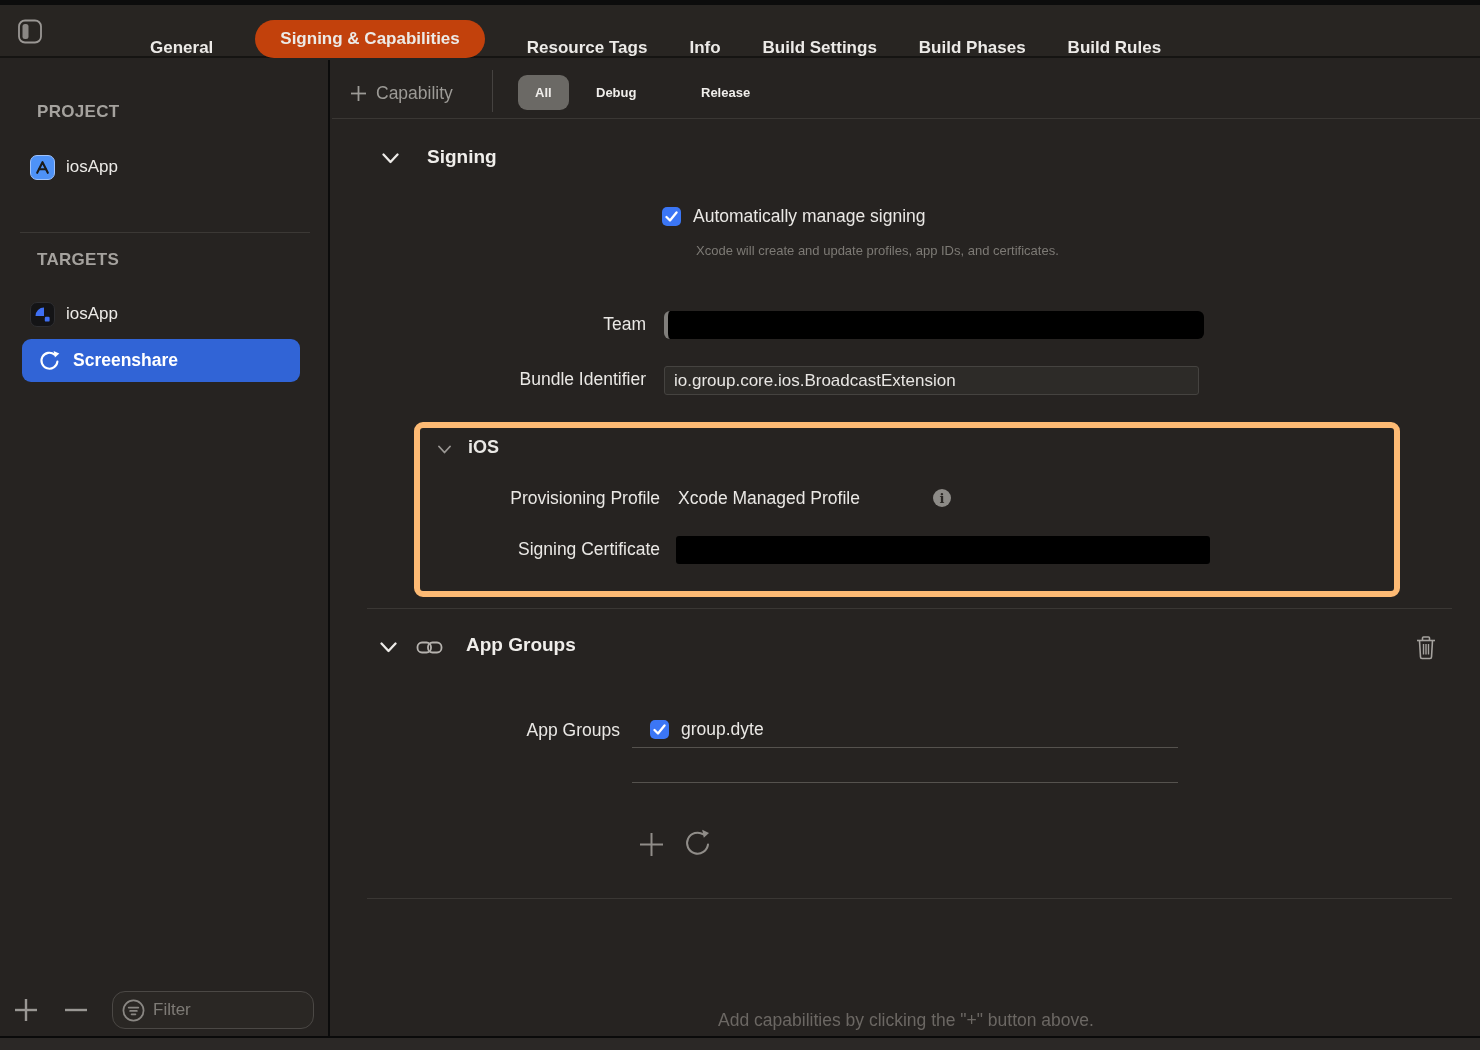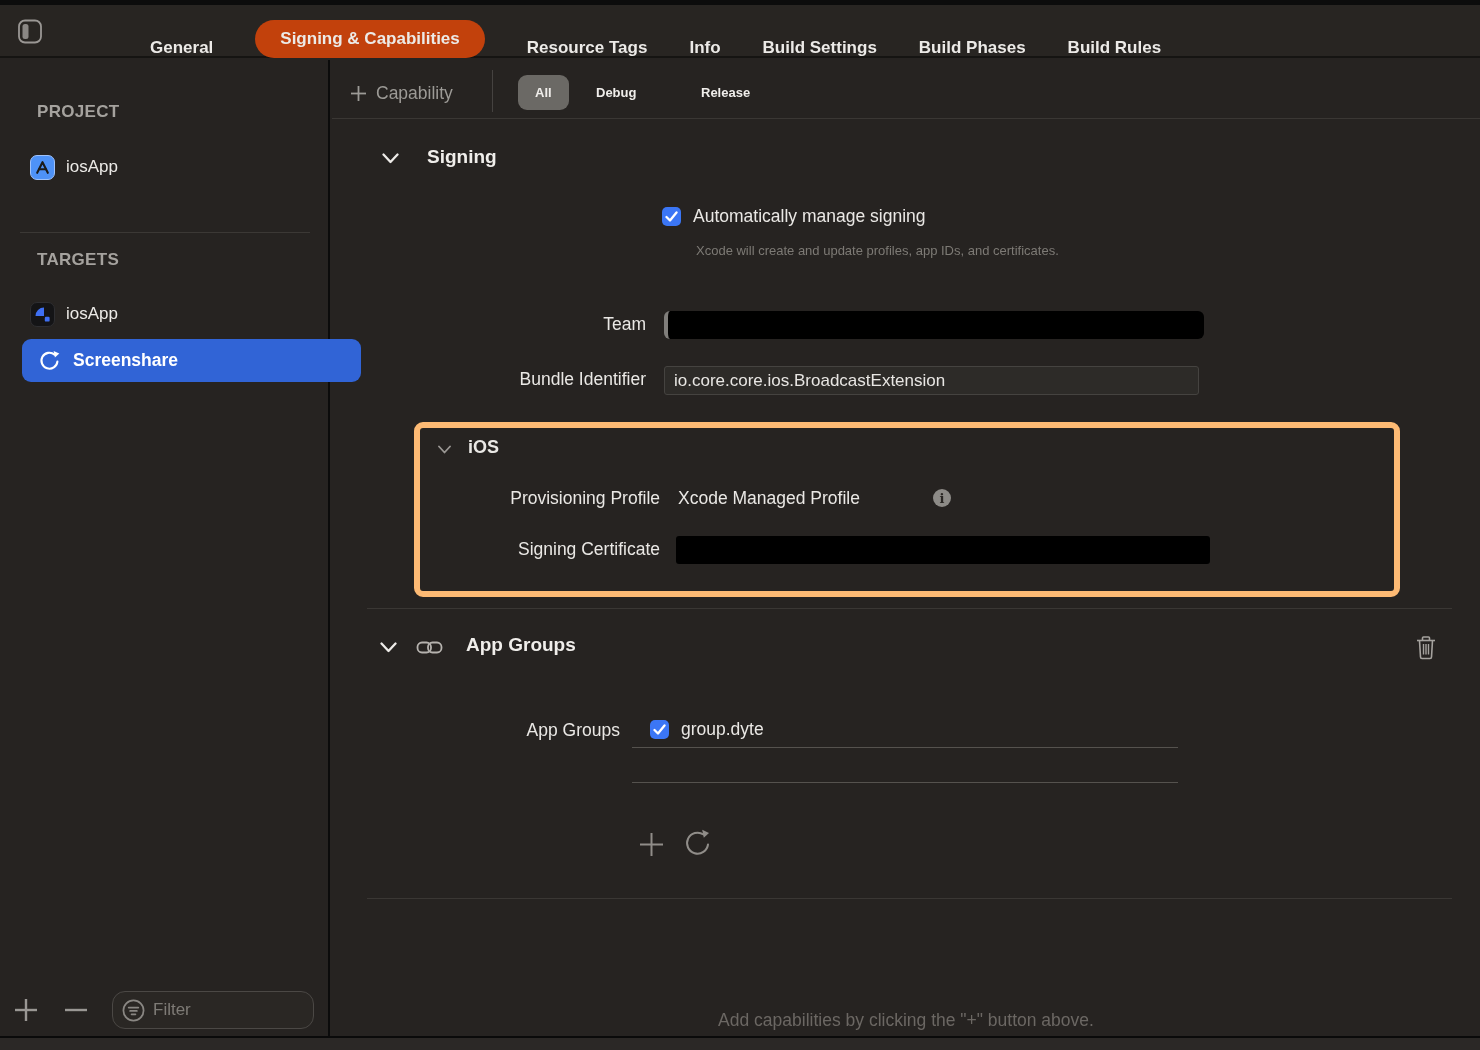--- a/index.html
+++ b/index.html
@@ -16,21 +16,21 @@
   .sidebar-toggle { position:absolute; left:18px; top:14px; width:24px; height:25px; cursor:pointer; }
   .tabs { position:absolute; left:150px; top:0; height:53px; display:flex; align-items:flex-end; gap:42px; }
   .tab { font-size:17px; color:#ECEAE7; white-space:nowrap; cursor:pointer; font-weight:600; }
   .tab.pill { background:#c2410c; border-radius:19px; height:38px; line-height:38px; padding:0 25px; font-weight:700; }
   
   .sidebar { position:absolute; top:60px; left:0; width:330px; height:976px; background:#262321; border-right:2px solid #0b0b0b; }
   .side-header { position:absolute; left:37px; font-size:17px; font-weight:700; color:#A5A29E; letter-spacing:.3px; }
   .side-row { position:absolute; left:30px; height:34px; display:flex; align-items:center; gap:11px; cursor:pointer; }
   .side-row .label { font-size:17px; color:#ECEAE7; }
   .side-divider { position:absolute; left:20px; width:290px; height:1px; background:#3B3835; }
-  .target-selected { position:absolute; left:22px; top:279px; width:339px; height:43px; background:#3164D6; border-radius:9px; display:flex; align-items:center; gap:13px; padding-left:16px; cursor:pointer; }
+  .target-selected { position:absolute; left:22px; top:279px; width:278px; height:43px; background:#3164D6; border-radius:9px; display:flex; align-items:center; gap:13px; padding-left:16px; cursor:pointer; }
   .target-selected .label { font-size:17.5px; font-weight:600; color:#fff; }
   .side-bottom-btn { position:absolute; width:28px; height:28px; top:936px; cursor:pointer; }
   .filter-field { position:absolute; left:112px; top:931px; width:202px; height:38px; border:1.5px solid #4B4845; border-radius:13px; background:#2A2724; display:flex; align-items:center; padding-left:8px; gap:7px; }
   .filter-field input { background:transparent; border:none; outline:none; color:#ECEAE7; font-size:17px; width:130px; font-family:inherit; }
   .filter-field input::placeholder { color:#7E7B76; }
   
   .main { position:absolute; top:60px; left:332px; width:1148px; height:976px; }
   .cap-btn { position:absolute; left:18px; top:16px; height:34px; display:flex; align-items:center; gap:9px; cursor:pointer; }
   .cap-btn .txt { font-size:17.5px; color:#9C9A96; }
   .cap-vdiv { position:absolute; left:160px; top:10px; width:1px; height:42px; background:#454240; }
@@ -160,21 +160,21 @@
           <polyline points="1.5,6 5,9.5 11.5,1.5" fill="none" stroke="#fff" stroke-width="2.3" stroke-linecap="round" stroke-linejoin="round"></polyline>
         </svg>
     </div>
     <div class="value-text" style="left:361px; top:146px">Automatically manage signing</div>
     <div class="desc" style="left:364px; top:178px; width:505px">Xcode will create and update profiles, app IDs, and certificates.</div>
 
     <div class="form-label" style="left:0; top:254px; width:314px">Team</div>
     <div class="redacted capped" style="left:332px; top:251px; width:540px; height:28px"></div>
 
     <div class="form-label" style="left:0; top:309px; width:314px">Bundle Identifier</div>
-    <div class="text-field" style="left:332px; top:306px; width:535px; height:29px">io.core.core.ios.BroadcastExtension</div>
+    <div class="text-field" style="left:332px; top:306px; width:535px; height:29px">io.group.core.ios.BroadcastExtension</div>
 
     <div class="ios-box">
       <div style="position:absolute; left:18px; top:17px">
         <svg width="13" height="9" viewBox="0 0 13 9">
             <polyline points="1,1.5 6.5,7.5 12,1.5" fill="none" stroke="#9A9794" stroke-width="1.8" stroke-linecap="round" stroke-linejoin="round"></polyline>
           </svg>
       </div>
       <div style="position:absolute; left:48px; top:9px; font-size:18px; font-weight:700">iOS</div>
 
       <div class="form-label" style="left:0; top:60px; width:240px">Provisioning Profile</div>

